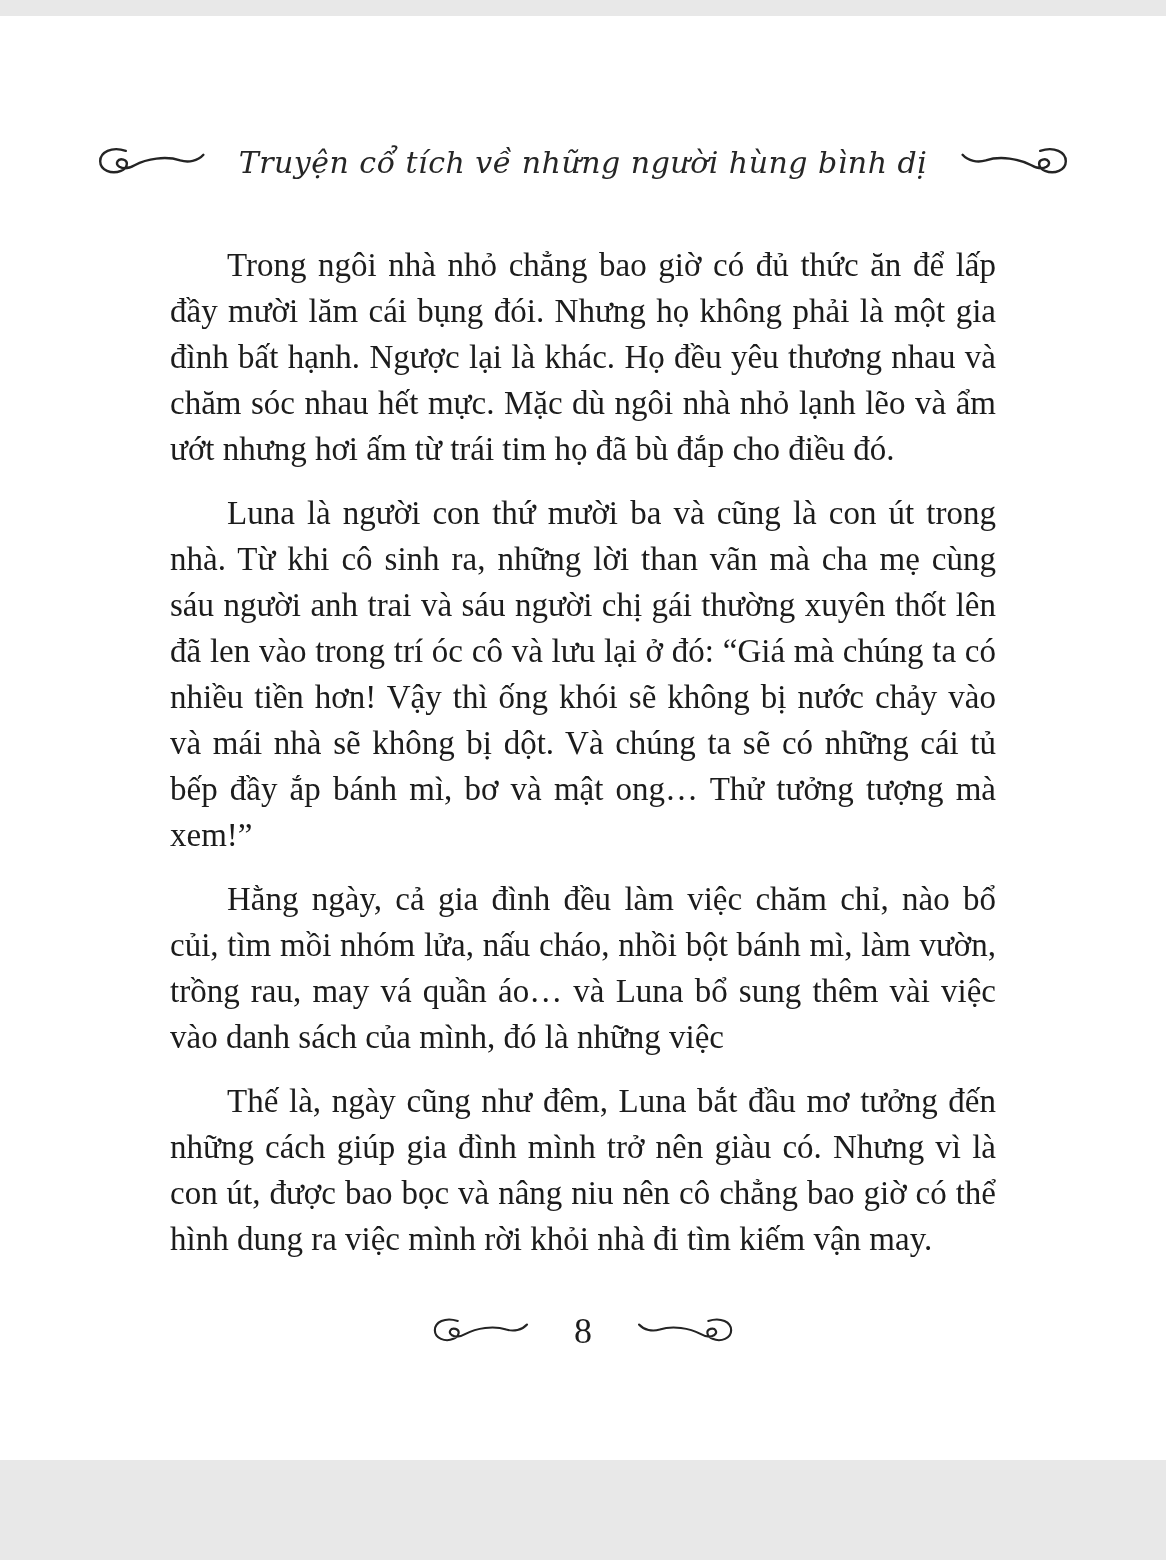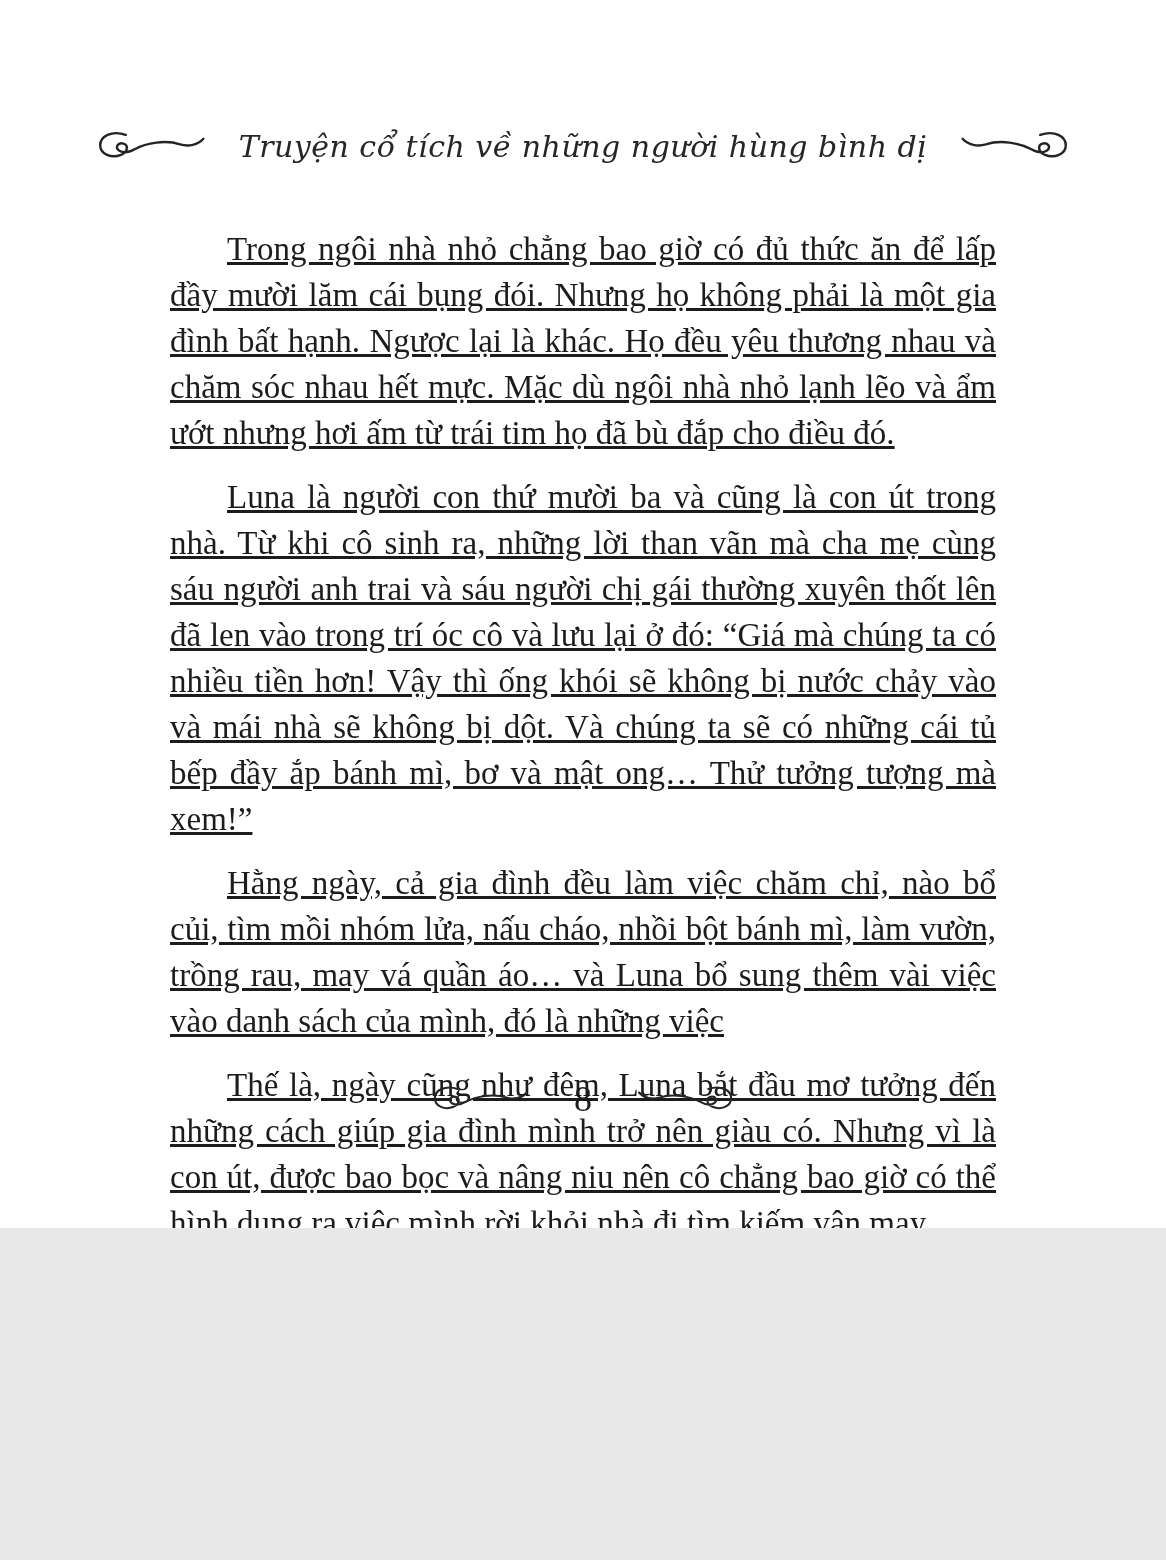--- a/index.html
+++ b/index.html
@@ -3,22 +3,22 @@
 <meta charset="utf-8">
 <style>
   html, body {
     margin: 0;
     padding: 0;
     background: #e8e8e8;
   }
   .page {
     position: relative;
     width: 1166px;
-    height: 1228px;
-    margin: 0 auto;
+    height: 1444px;
+    margin: 16px auto;
     background: #ffffff;
     color: #1c1c1c;
     overflow: hidden;
     box-sizing: border-box;
   }
   
   .running-header {
     position: absolute;
     top: 126px;
     left: 0;
@@ -56,21 +56,20 @@
     width: 826px;
     font-family: "Liberation Serif", serif;
     font-size: 33px;
     line-height: 46px;
     text-align: justify;
     color: #1c1c1c;
   }
   .body-text p {
     margin: 0 0 18px 0;
     text-indent: 57px;
-    text-decoration: underline;
   }
   
   .page-footer {
     position: absolute;
     bottom: 108px;
     left: 0;
     right: 0;
     display: flex;
     align-items: center;
     justify-content: center;

